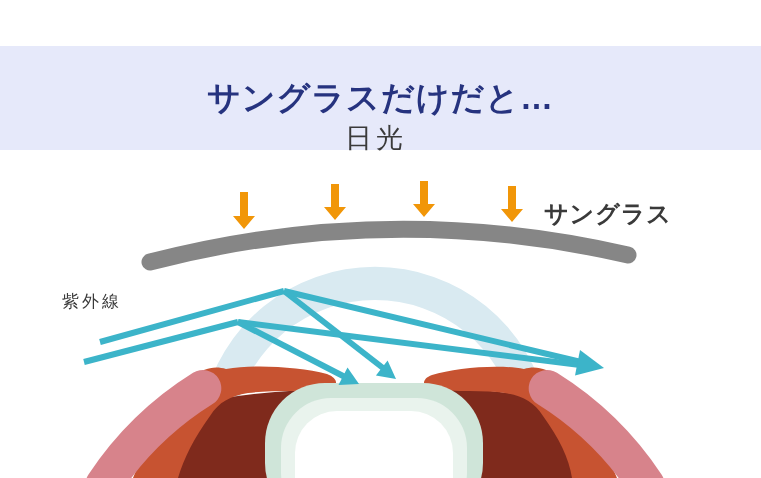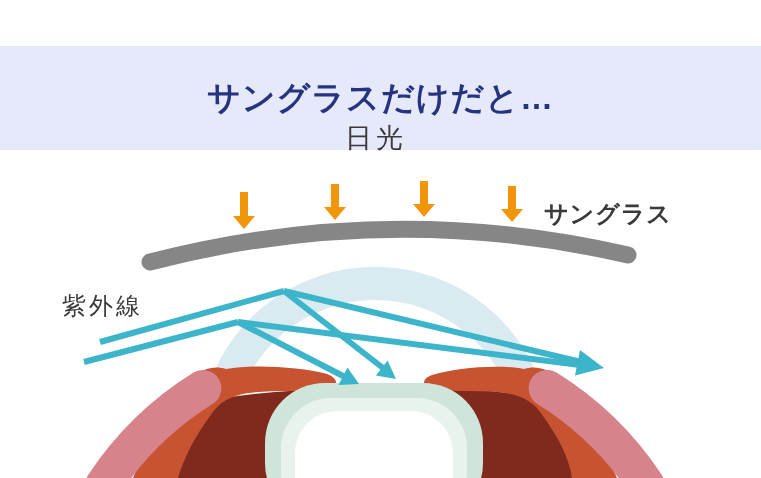--- a/index.html
+++ b/index.html
@@ -15,21 +15,21 @@
   }
   .header-title{
     color:#26337f;font-size:33px;font-weight:bold;letter-spacing:1px;
   }
   .diagram-svg{position:absolute;left:0;top:0;}
   .lbl{
     position:absolute;color:#3a3a3a;white-space:nowrap;
   }
   .lbl-sun{left:345px;top:120px;font-size:27px;letter-spacing:4px;}
   .lbl-glass{left:544px;top:198px;font-size:24px;letter-spacing:1px;font-weight:bold;}
-  .lbl-uv{left:62px;top:290px;font-size:24px;letter-spacing:3px;}
+  .lbl-uv{left:62px;top:290px;font-size:17px;letter-spacing:3px;}
 </style>
 </head>
 <body>
 
 <div class="header">
   <span class="header-title">サングラスだけだと…</span>
 </div>
 
 <svg class="diagram-svg" width="761" height="478" viewBox="0 0 761 478" xmlns="http://www.w3.org/2000/svg">
 

